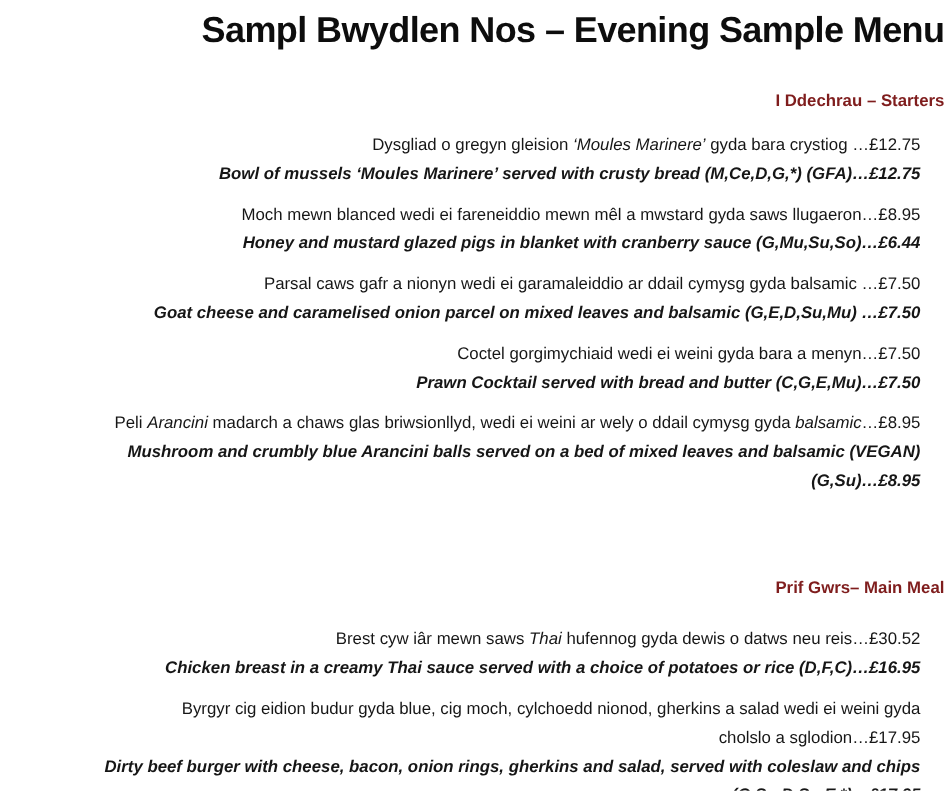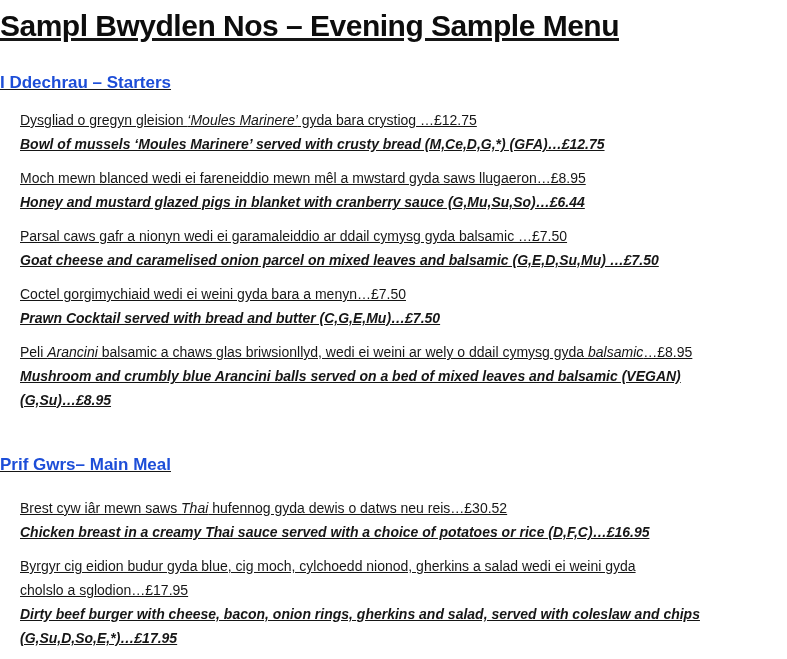--- a/index.html
+++ b/index.html
@@ -9,42 +9,41 @@
     height: 659px;
     background: #ffffff;
     color: #161616;
     font-family: "Liberation Sans", sans-serif;
     overflow: hidden;
   }
   .page {
     width: 787px;
     height: 578px;
     padding-top: 6px;
-    text-align: left;
-    text-decoration: underline;
+    text-align: right;
   }
   h1.menu-title {
     margin: 0;
     font-size: 30px;
     line-height: 40px;
     font-weight: bold;
     color: #0d0d0d;
     letter-spacing: -0.5px;
     white-space: nowrap;
   }
   h2.section-heading {
     margin: 26px 0 14px 0;
-    font-size: 17px;
+    font-size: 14px;
     line-height: 22px;
     font-weight: bold;
-    color: #1d4ed8;
+    color: #7f1d1d;
     white-space: nowrap;
   }
   section.main-meal h2.section-heading {
-    margin-top: 42px;
+    margin-top: 66px;
     margin-bottom: 20px;
   }
   .item {
     margin: 0 20px 10px 20px;
   }
   .item p {
     margin: 0;
     font-size: 14px;
     line-height: 24px;
     white-space: nowrap;
@@ -83,21 +82,21 @@
       <p class="welsh"><span>Parsal caws gafr a nionyn wedi ei garamaleiddio ar ddail cymysg gyda balsamic …£7.50</span></p>
       <p class="english">Goat cheese and caramelised onion parcel on mixed leaves and balsamic (G,E,D,Su,Mu) …£7.50</p>
     </div>
 
     <div class="item">
       <p class="welsh"><span>Coctel gorgimychiaid wedi ei weini gyda bara a menyn…£7.50</span></p>
       <p class="english">Prawn Cocktail served with bread and butter (C,G,E,Mu)…£7.50</p>
     </div>
 
     <div class="item">
-      <p class="welsh"><span>Peli </span><span class="it">Arancini</span><span> balsamic a chaws glas briwsionllyd, wedi ei weini ar wely o ddail cymysg gyda </span><span class="it">balsamic</span><span>…£8.95</span></p>
+      <p class="welsh"><span>Peli </span><span class="it">Arancini</span><span> madarch a chaws glas briwsionllyd, wedi ei weini ar wely o ddail cymysg gyda </span><span class="it">balsamic</span><span>…£8.95</span></p>
       <p class="english">Mushroom and crumbly blue Arancini balls served on a bed of mixed leaves and balsamic (VEGAN)</p>
       <p class="english">(G,Su)…£8.95</p>
     </div>
   </section>
 
   <section class="main-meal">
     <h2 class="section-heading">Prif Gwrs– Main Meal</h2>
 
     <div class="item">
       <p class="welsh"><span>Brest cyw iâr mewn saws </span><span class="it">Thai</span><span> hufennog gyda dewis o datws neu reis…£30.52</span></p>

